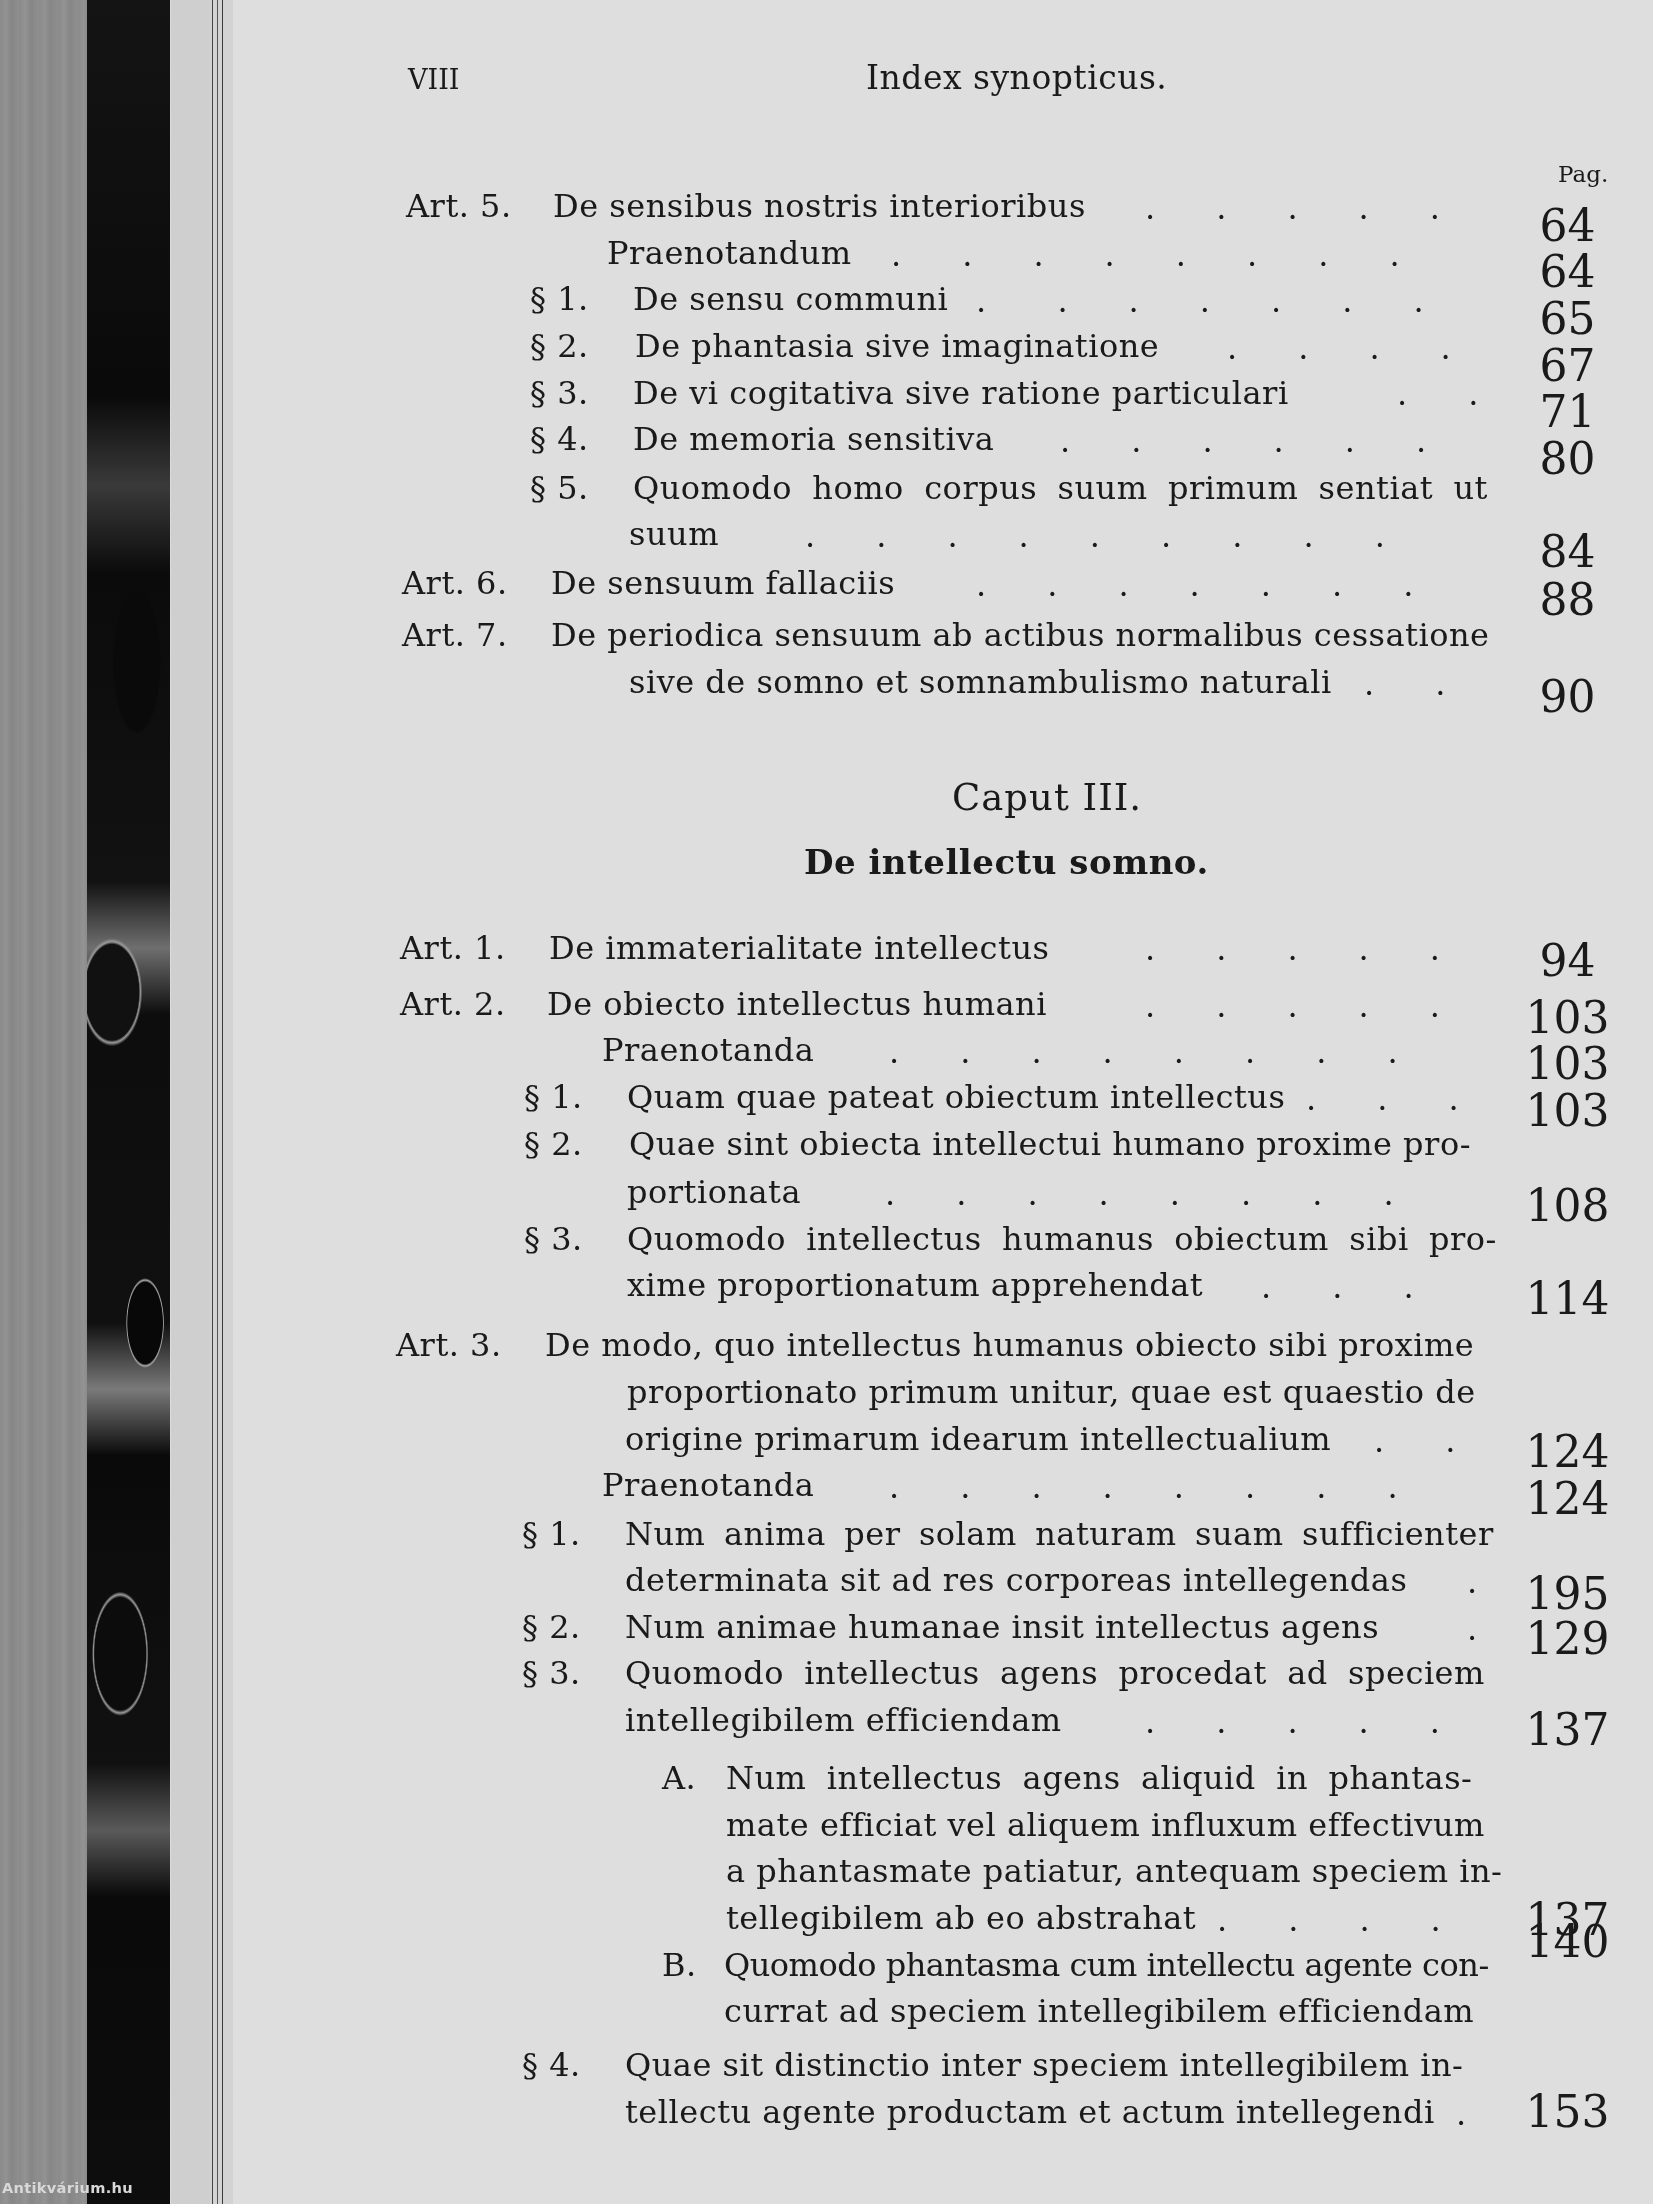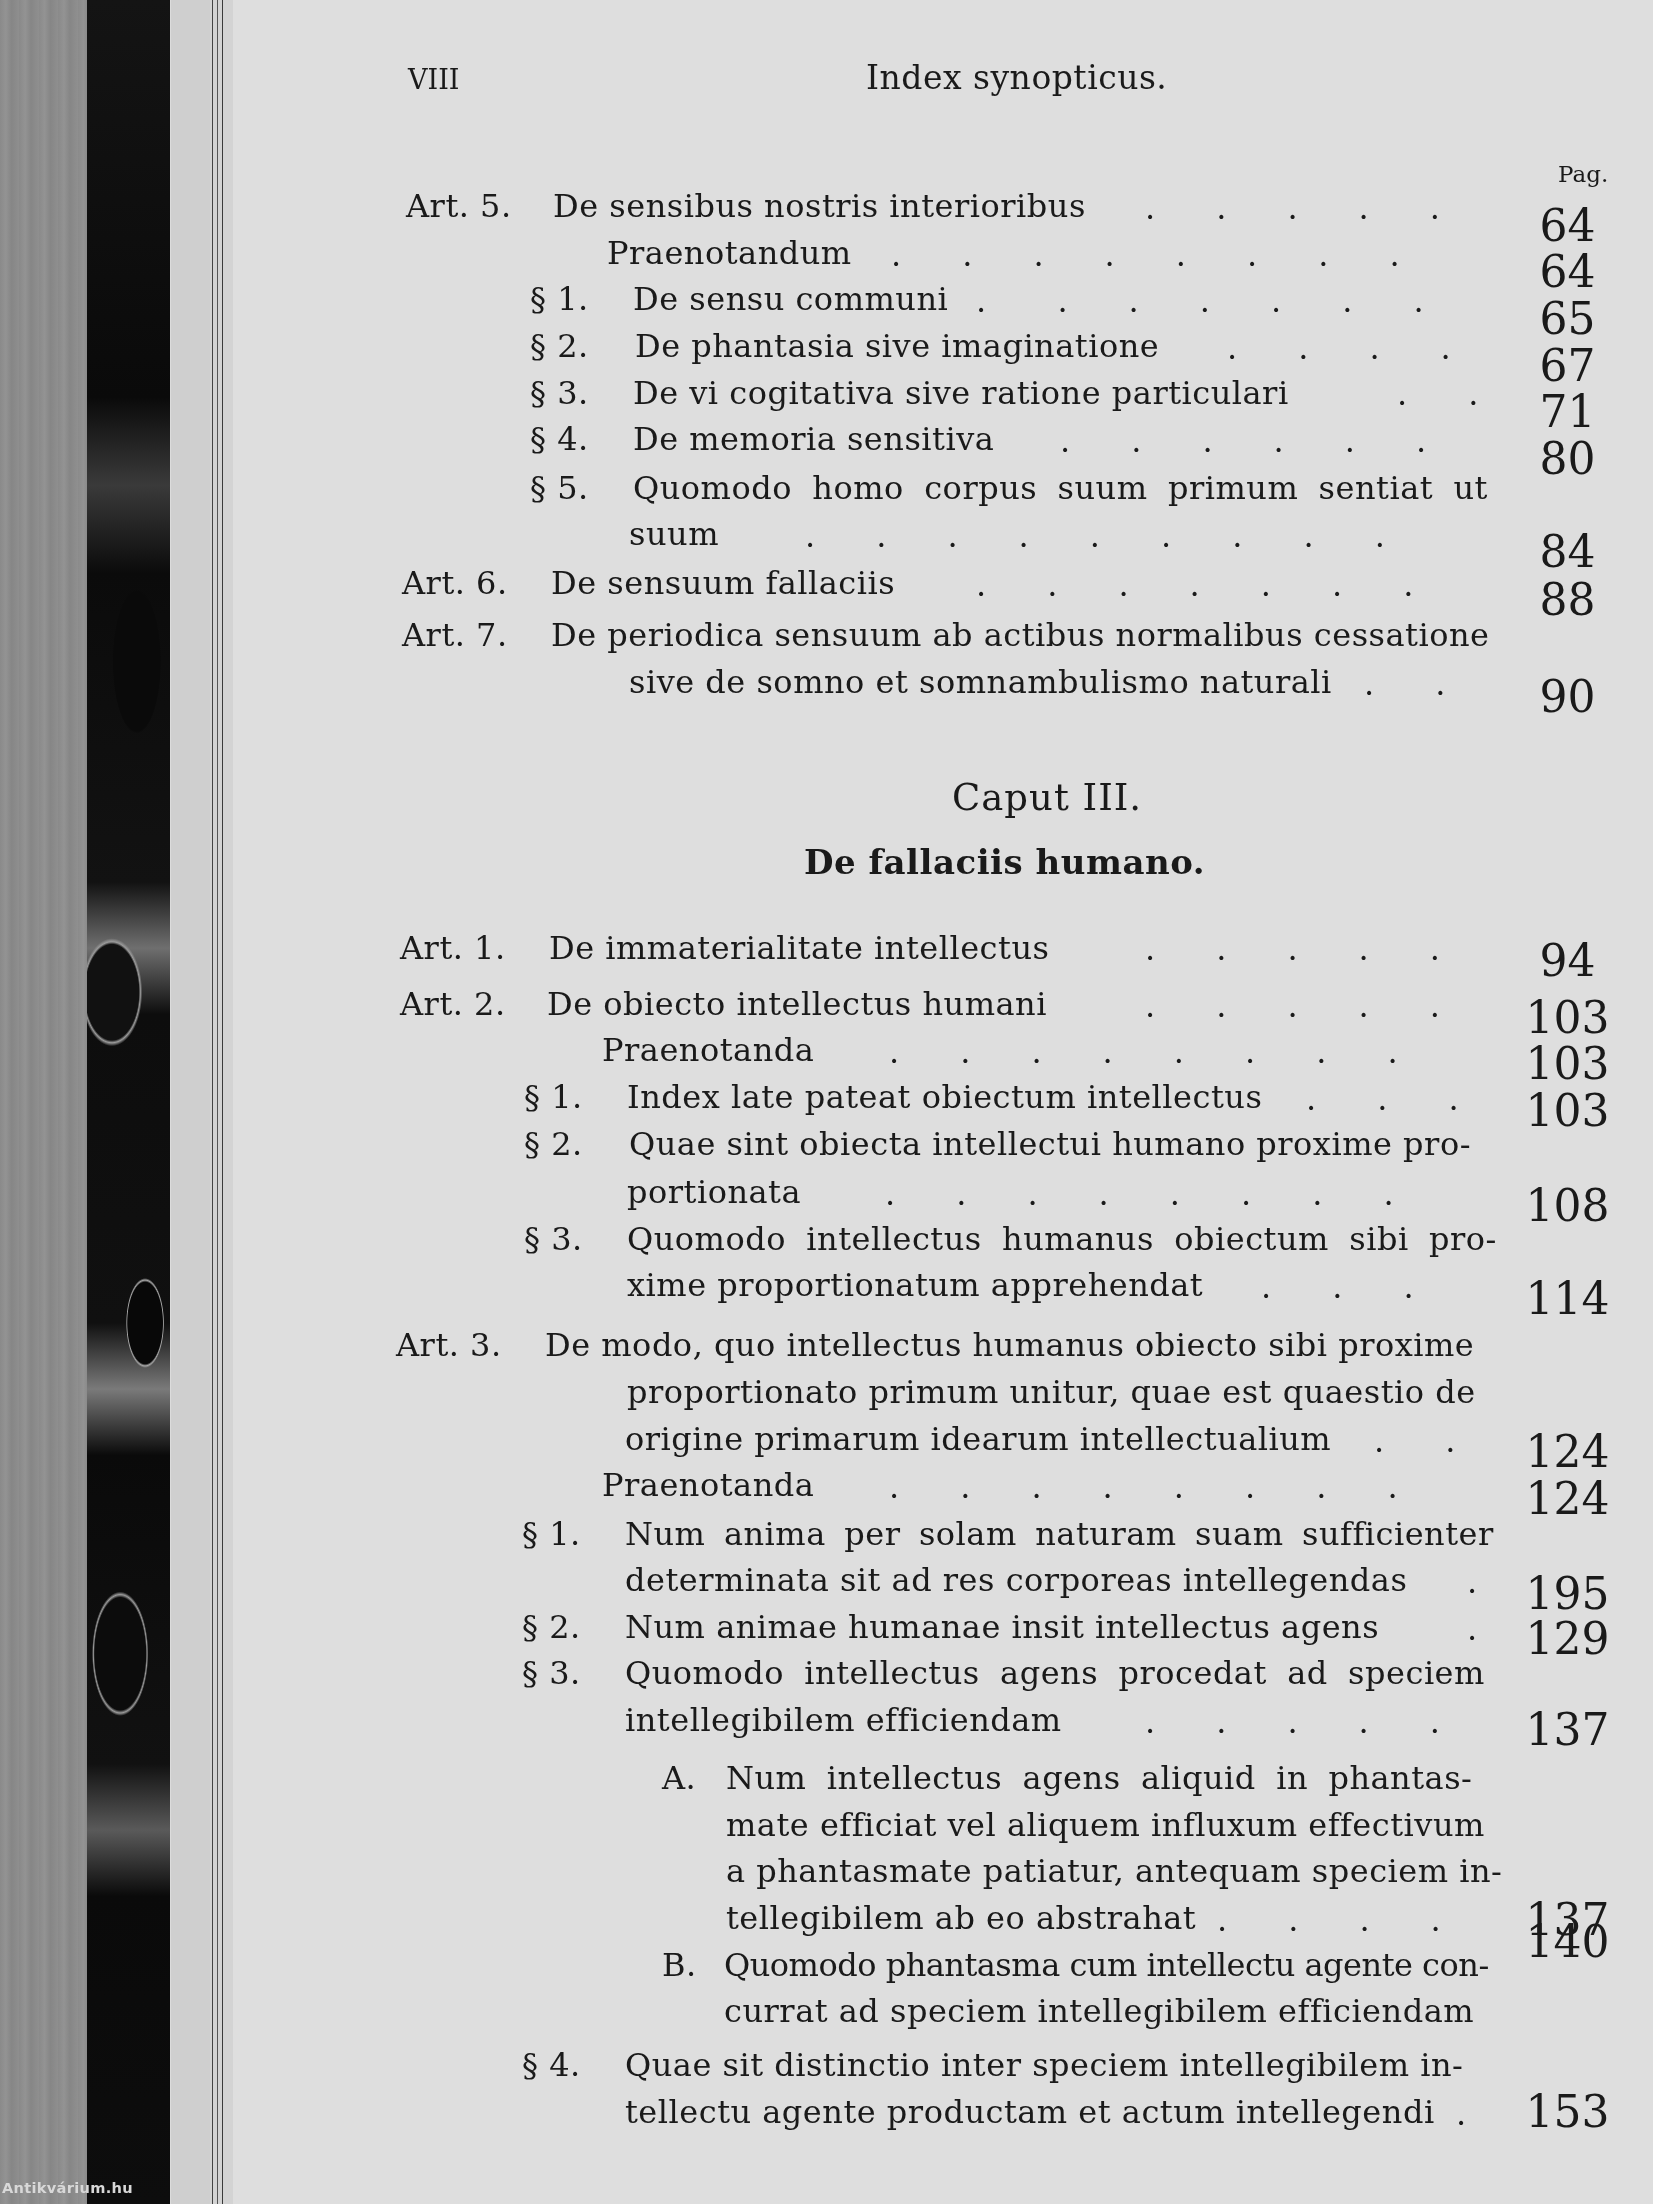--- a/index.html
+++ b/index.html
@@ -129,21 +129,21 @@
   <div>
     <span class="t" style="left:402px;top:619px">Art. 7.</span>
     <span class="t" style="left:551px;top:619px">De periodica sensuum ab actibus normalibus cessatione</span>
     <span class="t" style="left:629px;top:666px">sive de somno et somnambulismo naturali</span>
     <span class="dots" style="left:1364px;top:668px">.&nbsp;&nbsp;&nbsp;&nbsp;&nbsp;&nbsp;.</span>
     <span class="pg" style="top:675px">90</span>
   </div>
 </div>
 
 <div class="caput">Caput III.</div>
-<div class="subtitle">De fallaciis humano.</div>
+<div class="subtitle">De intellectu somno.</div>
 
 <div>
 
   <div>
     <span class="t" style="left:400px;top:932px">Art. 1.</span>
     <span class="t" style="left:549px;top:932px">De immaterialitate intellectus</span>
     <span class="dots" style="left:1145px;top:933px">.&nbsp;&nbsp;&nbsp;&nbsp;&nbsp;&nbsp;.&nbsp;&nbsp;&nbsp;&nbsp;&nbsp;&nbsp;.&nbsp;&nbsp;&nbsp;&nbsp;&nbsp;&nbsp;.&nbsp;&nbsp;&nbsp;&nbsp;&nbsp;&nbsp;.</span>
     <span class="pg" style="top:939px">94</span>
   </div>
 
@@ -155,21 +155,21 @@
   </div>
 
   <div>
     <span class="t" style="left:602px;top:1034px">Praenotanda</span>
     <span class="dots" style="left:889px;top:1036px">.&nbsp;&nbsp;&nbsp;&nbsp;&nbsp;&nbsp;.&nbsp;&nbsp;&nbsp;&nbsp;&nbsp;&nbsp;.&nbsp;&nbsp;&nbsp;&nbsp;&nbsp;&nbsp;.&nbsp;&nbsp;&nbsp;&nbsp;&nbsp;&nbsp;.&nbsp;&nbsp;&nbsp;&nbsp;&nbsp;&nbsp;.&nbsp;&nbsp;&nbsp;&nbsp;&nbsp;&nbsp;.&nbsp;&nbsp;&nbsp;&nbsp;&nbsp;&nbsp;.</span>
     <span class="pg" style="top:1042px">103</span>
   </div>
 
   <div>
     <span class="t" style="left:524px;top:1081px">§ 1.</span>
-    <span class="t" style="left:627px;top:1081px">Index late pateat obiectum intellectus</span>
+    <span class="t" style="left:627px;top:1081px">Quam quae pateat obiectum intellectus</span>
     <span class="dots" style="left:1306px;top:1083px">.&nbsp;&nbsp;&nbsp;&nbsp;&nbsp;&nbsp;.&nbsp;&nbsp;&nbsp;&nbsp;&nbsp;&nbsp;.</span>
     <span class="pg" style="top:1089px">103</span>
   </div>
 
   <div>
     <span class="t" style="left:524px;top:1128px">§ 2.</span>
     <span class="t" style="left:629px;top:1128px">Quae sint obiecta intellectui humano proxime pro-</span>
     <span class="t" style="left:627px;top:1176px">portionata</span>
     <span class="dots" style="left:885px;top:1178px">.&nbsp;&nbsp;&nbsp;&nbsp;&nbsp;&nbsp;.&nbsp;&nbsp;&nbsp;&nbsp;&nbsp;&nbsp;.&nbsp;&nbsp;&nbsp;&nbsp;&nbsp;&nbsp;.&nbsp;&nbsp;&nbsp;&nbsp;&nbsp;&nbsp;.&nbsp;&nbsp;&nbsp;&nbsp;&nbsp;&nbsp;.&nbsp;&nbsp;&nbsp;&nbsp;&nbsp;&nbsp;.&nbsp;&nbsp;&nbsp;&nbsp;&nbsp;&nbsp;.</span>
     <span class="pg" style="top:1184px">108</span>

